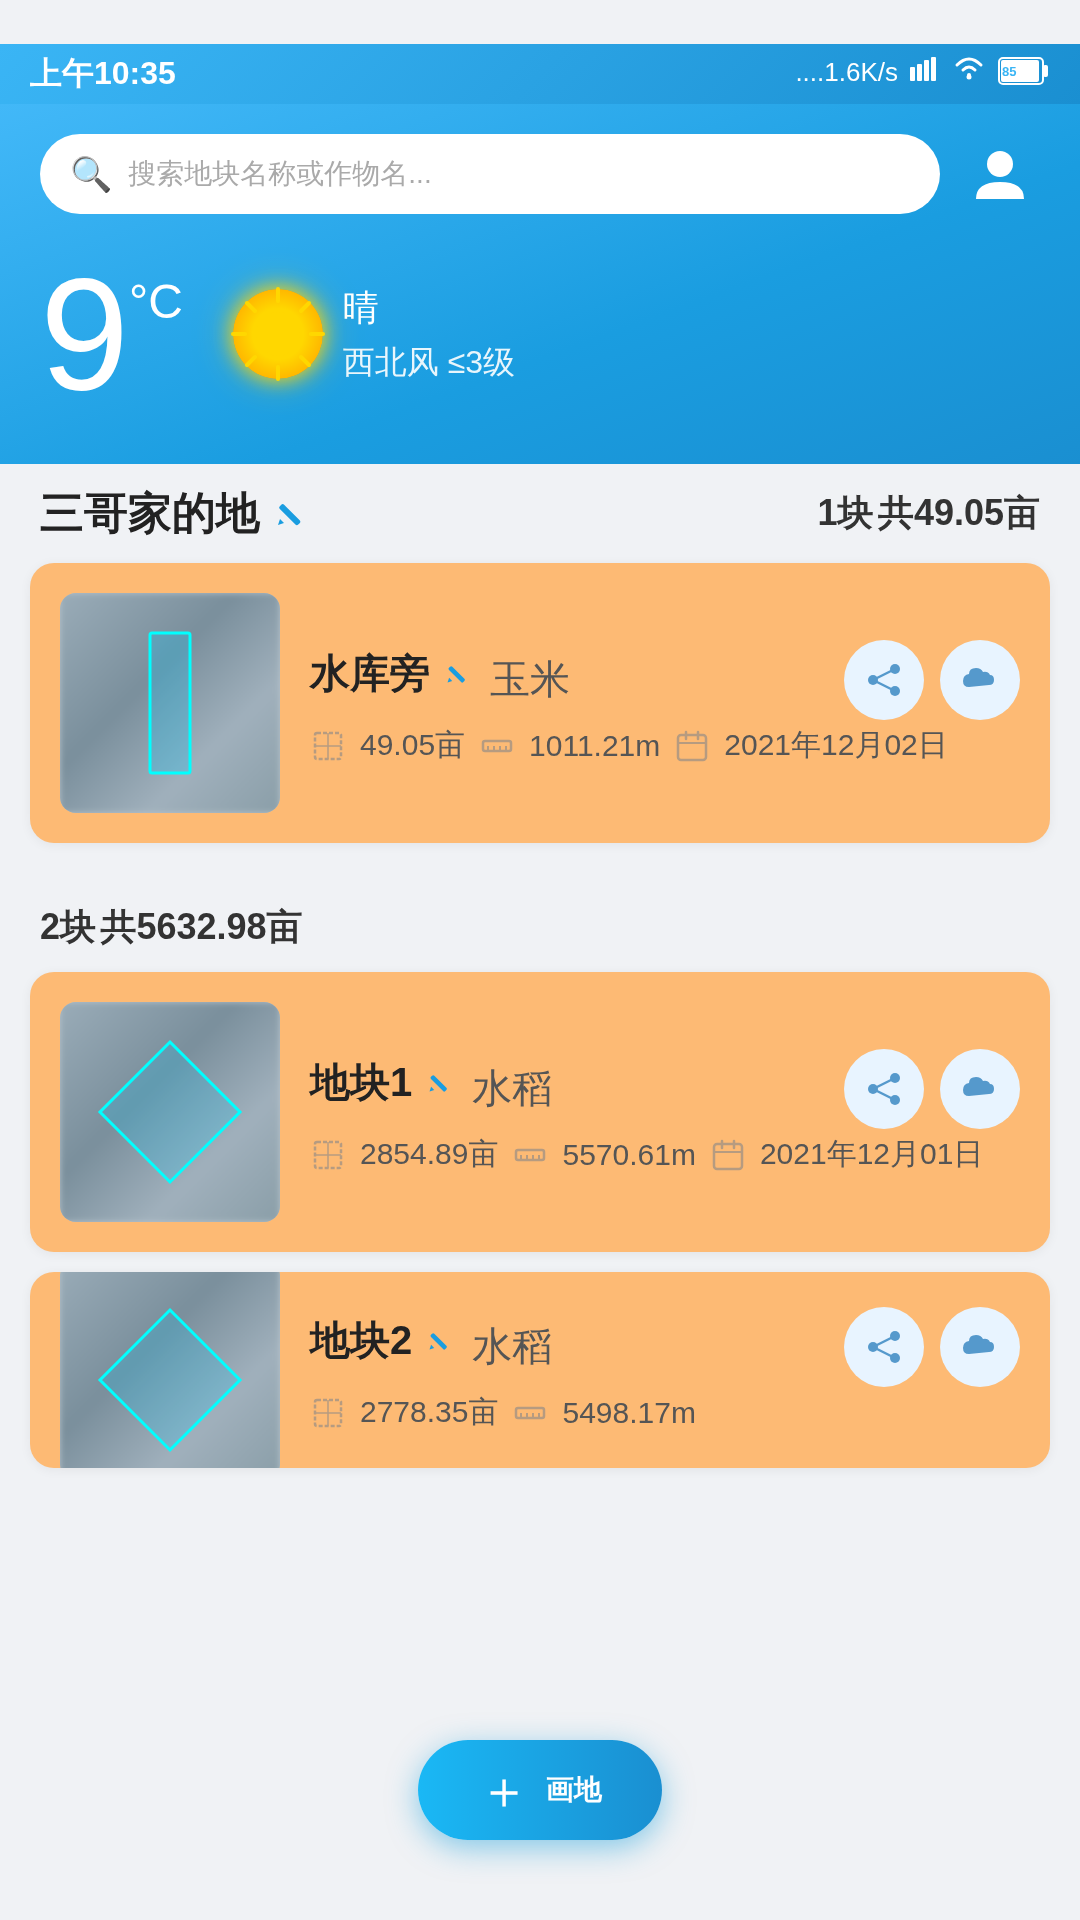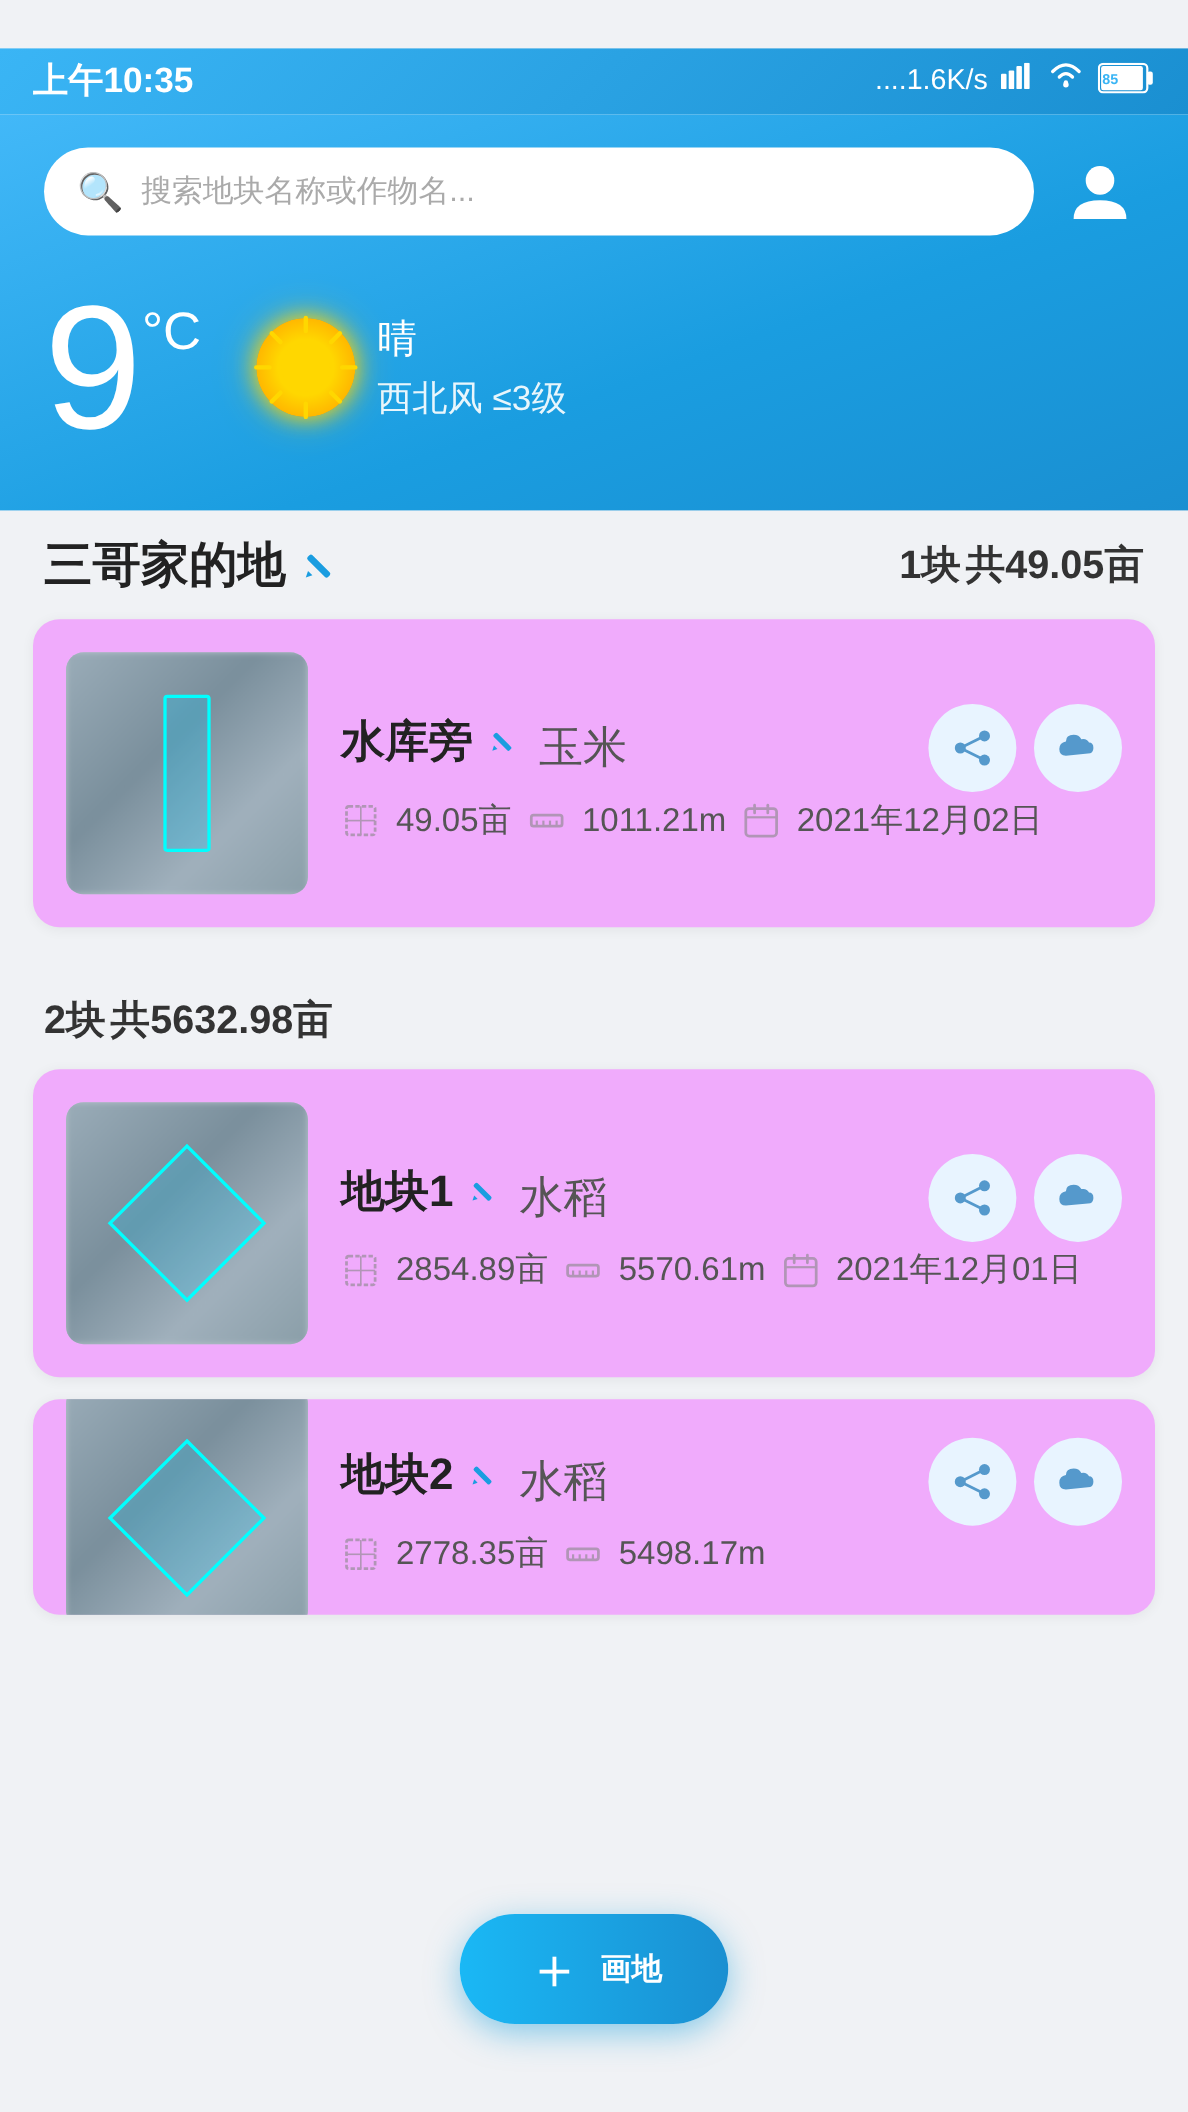--- a/index.html
+++ b/index.html
@@ -166,21 +166,21 @@
       font-size: 36px;
     }
     .group-stats {
       font-size: 36px;
       color: #333;
       font-weight: 700;
     }
 
     
     .field-card {
-      background: #f0abfc;
+      background: #fdba74;
       border-radius: 24px;
       padding: 30px;
       margin-bottom: 20px;
       display: flex;
       align-items: center;
       gap: 30px;
       box-shadow: 0 2px 12px rgba(0,0,0,0.06);
     }
     .field-thumbnail {
       width: 220px;

